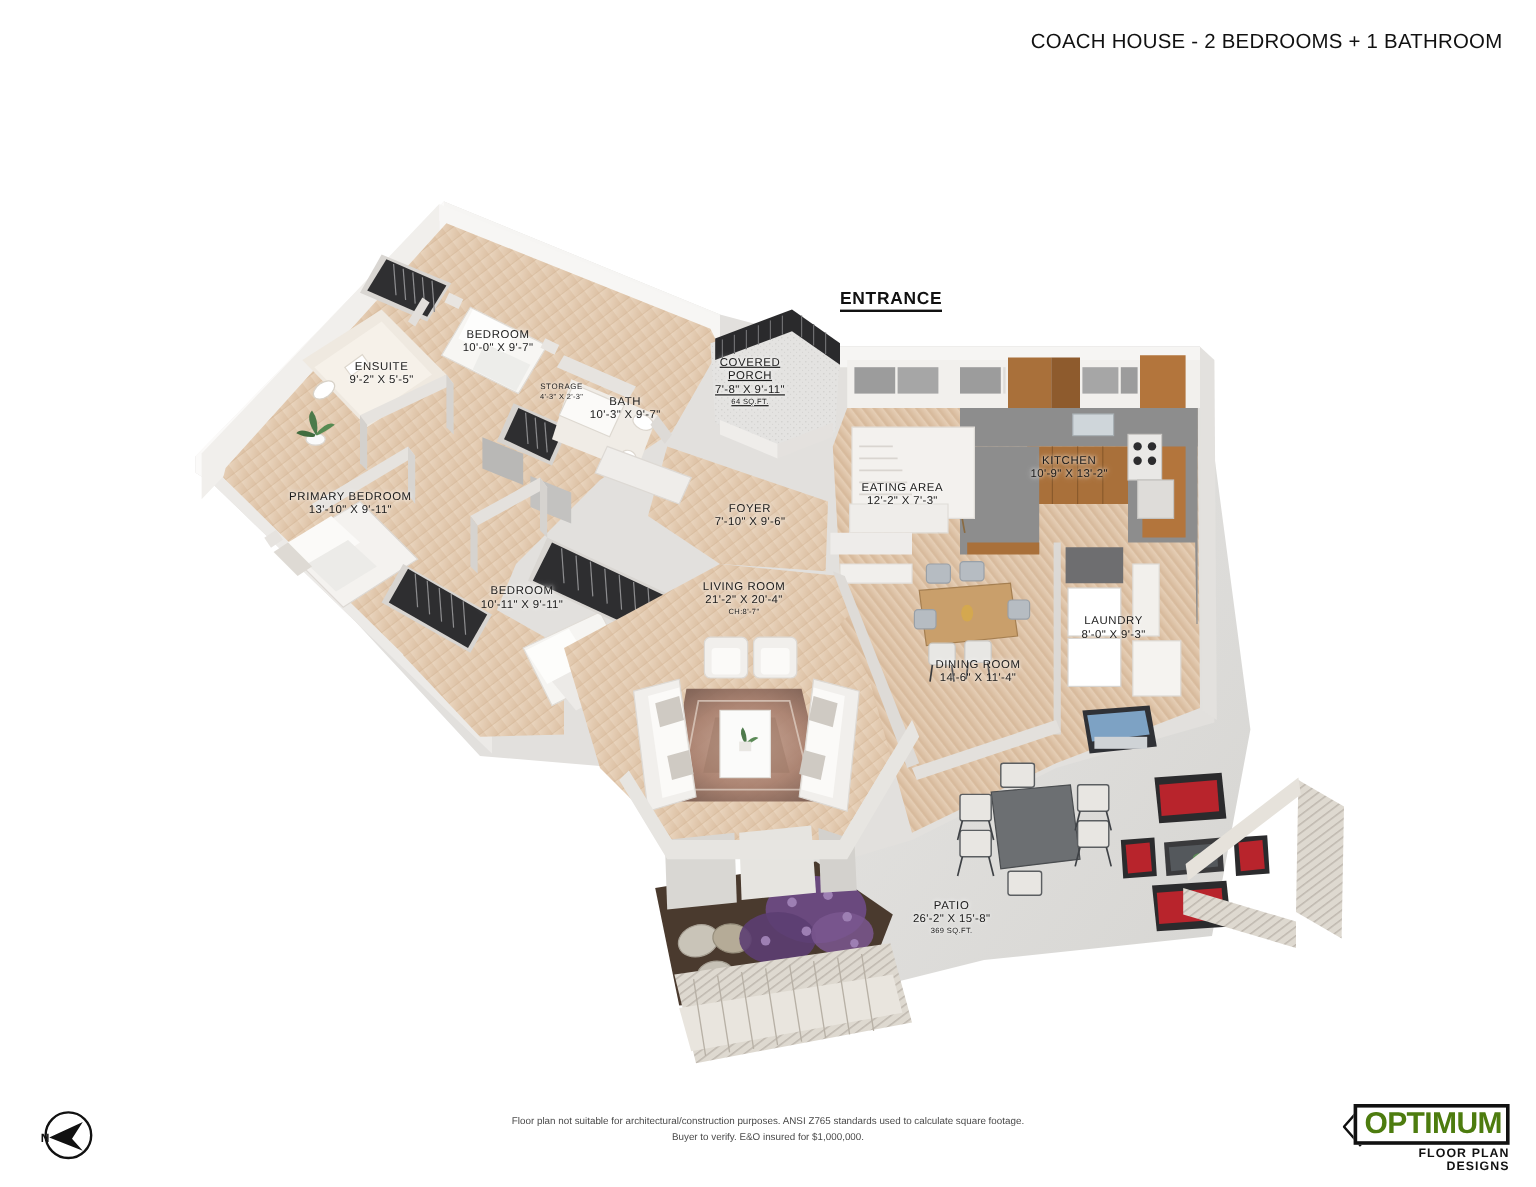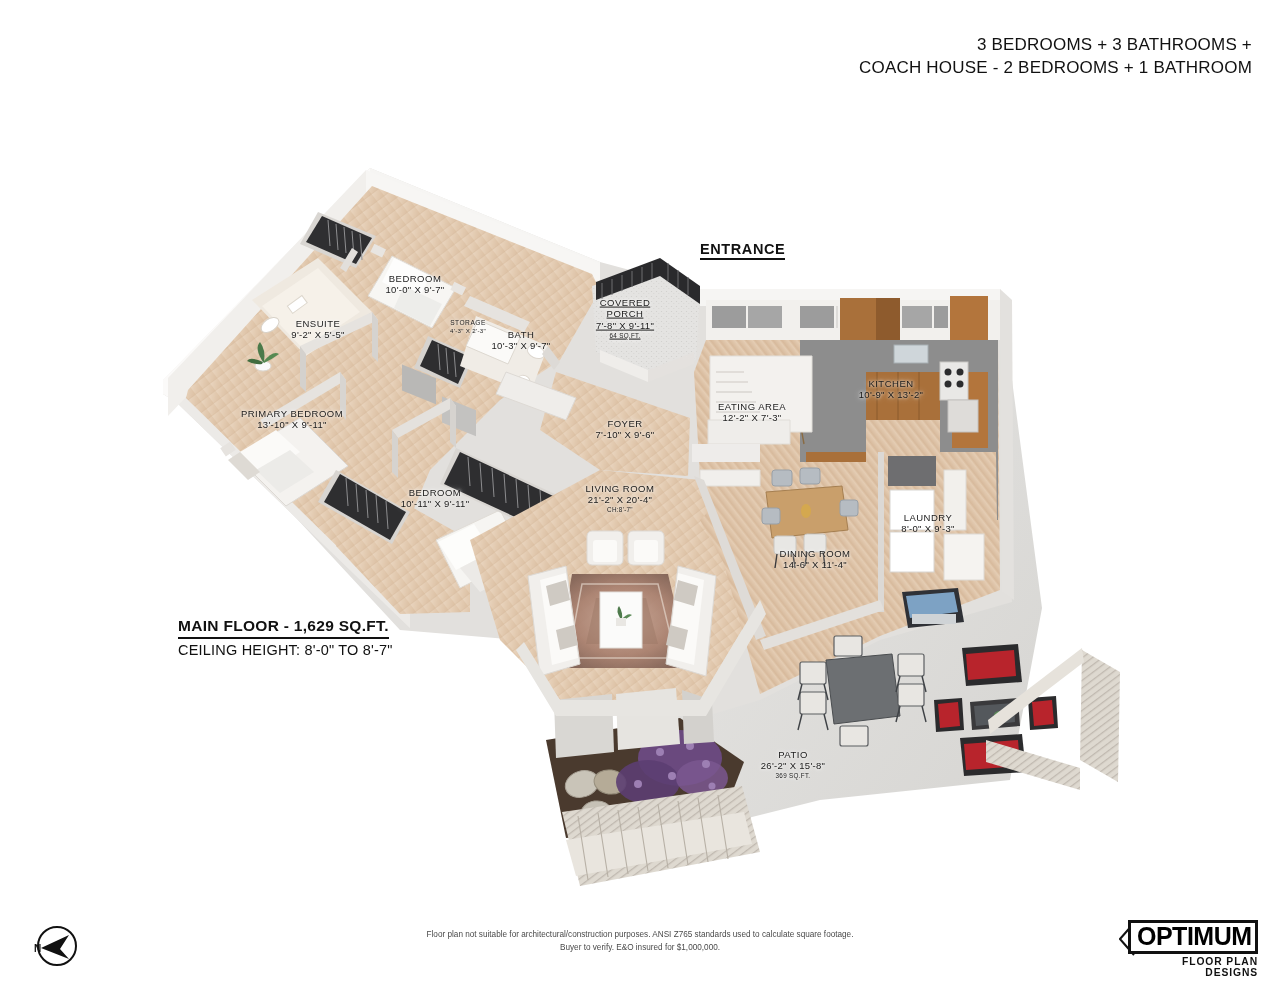--- a/index.html
+++ b/index.html
@@ -42,21 +42,21 @@
 
   
   .compass { position:absolute; left:27px; top:919px; width:56px; height:56px; }
 
   
   .logo { position:absolute; left:1128px; top:920px; width:130px; }
   .logo-box {
     border:3px solid #111; padding:1px 6px 2px 6px; display:block;
     position:relative; background:#fff;
   }
-  .logo-word { font-size:25px; font-weight:700; letter-spacing:-0.5px; color:#000000; line-height:1; }
+  .logo-word { font-size:25px; font-weight:700; letter-spacing:-0.5px; color:#4d7c0f; line-height:1; }
   .logo-sub { font-size:10.3px; font-weight:700; letter-spacing:0.9px; color:#111; text-align:right; margin-top:2px; }
   .logo-slash { position:absolute; left:-9px; top:2px; width:16px; height:34px; }
 
   
   #plan { position:absolute; left:0; top:0; width:1280px; height:989px; }
   #plan svg { position:absolute; left:0; top:0; }
 
   
   .rlabel {
     position:absolute; text-align:center; color:#1b1b1b;
@@ -68,21 +68,20 @@
   .rlabel .sq { font-size:6.3px; letter-spacing:0.3px; line-height:1.3; font-weight:400; }
   .rlabel.sm .nm { font-size:6.6px; }
   .rlabel.sm .dm { font-size:6.2px; }
 </style>
 </head>
 <body>
 
 <div id="page">
 
   <div class="header">
-    <div class="sub1">3 BEDROOMS + 3 BATHROOMS +</div>
     <div class="sub2">COACH HOUSE - 2 BEDROOMS + 1 BATHROOM</div>
   </div>
 
   <div id="plan">
   <svg width="1280" height="989" viewBox="0 0 1280 989" xmlns="http://www.w3.org/2000/svg">
     <defs>
       <linearGradient id="gWood" x1="0" y1="0" x2="1" y2="1">
         <stop offset="0%" stop-color="#ead6c0"></stop>
             <stop offset="100%" stop-color="#dcc0a3"></stop>
       </linearGradient>
@@ -570,21 +569,21 @@
   </svg>
   </div>
 
   <div class="entrance">ENTRANCE</div>
 
   <div id="room-labels">
       <div class="rlabel" style="left: 415px; top: 285px; transform: translate(-50%, -50%);">
         <div class="nm">BEDROOM</div>
         <div class="dm">10'-0" X 9'-7"</div>
       </div>
-      <div class="rlabel" style="left: 318px; top: 330px; transform: translate(-50%, -50%);">
+      <div class="rlabel" style="left: 318px; top: 312px; transform: translate(-50%, -50%);">
         <div class="nm">ENSUITE</div>
         <div class="dm">9'-2" X 5'-5"</div>
       </div>
       <div class="rlabel sm" style="left: 468px; top: 327px; transform: translate(-50%, -50%);">
         <div class="nm">STORAGE</div>
         <div class="dm">4'-3" X 2'-3"</div>
       </div>
       <div class="rlabel" style="left: 521px; top: 341px; transform: translate(-50%, -50%);">
         <div class="nm">BATH</div>
         <div class="dm">10'-3" X 9'-7"</div>
@@ -627,24 +626,20 @@
         <div class="nm">DINING ROOM</div>
         <div class="dm">14'-6" X 11'-4"</div>
       </div>
       <div class="rlabel" style="left: 793px; top: 765px; transform: translate(-50%, -50%);">
         <div class="nm">PATIO</div>
         <div class="dm">26'-2" X 15'-8"</div>
         <div class="sq">369 SQ.FT.</div>
       </div>
     </div>
 
-  <div class="mf-block">
-    <div class="mf-line1">MAIN FLOOR - 1,629 SQ.FT.</div>
-    <div class="mf-line2">CEILING HEIGHT: 8'-0" TO 8'-7"</div>
-  </div>
 
   <div class="disclaimer">
     <span>Floor plan not suitable for architectural/construction purposes. ANSI Z765 standards used to</span>
     <span>calculate square footage. Buyer to verify.  E&amp;O insured for $1,000,000.</span>
   </div>
 
   <div class="compass">
     <svg width="56" height="56" viewBox="0 0 56 56">
       <circle cx="30" cy="27" r="19" fill="none" stroke="#111" stroke-width="2"></circle>
       <path d="M14 29 L42 16 L33 30 L42 40 Z" fill="#111"></path>

